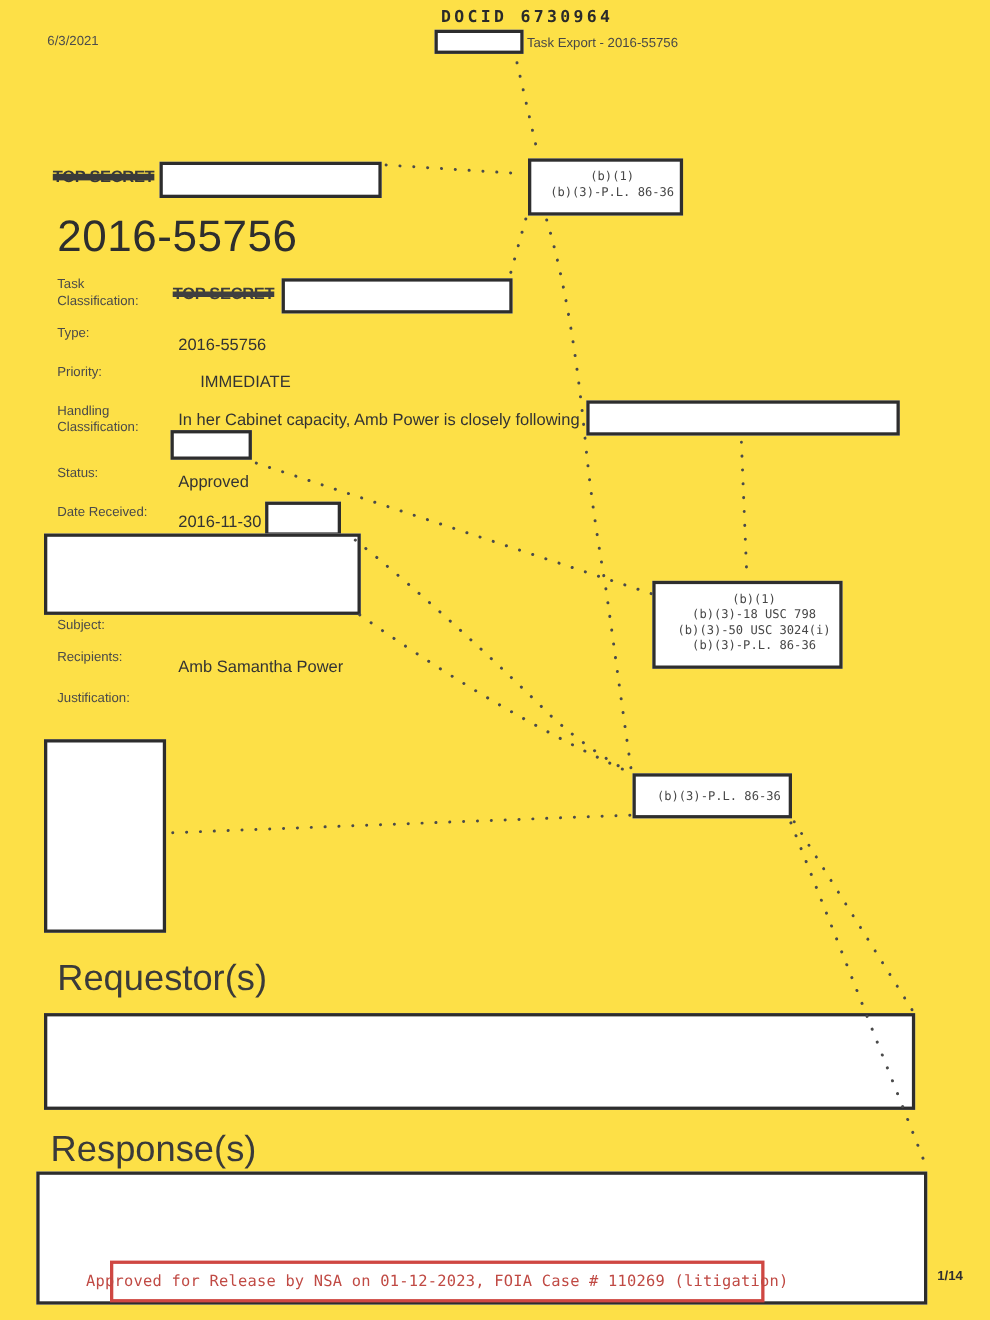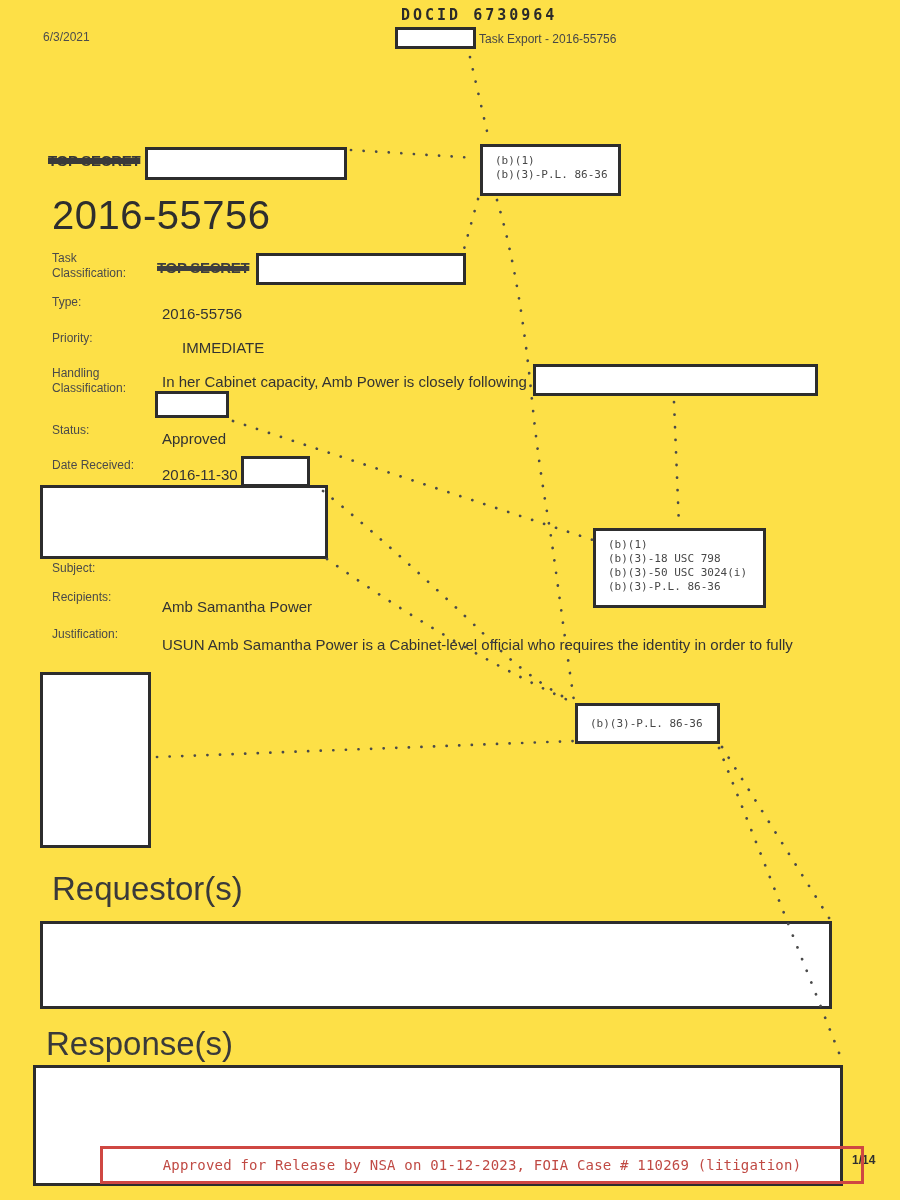--- a/index.html
+++ b/index.html
@@ -20,21 +20,21 @@
   .strike{
     font-size:15px;font-weight:bold;color:#3d3d3d;letter-spacing:-0.3px;
     text-decoration:line-through;text-decoration-thickness:5px;text-decoration-color:#3f3f3f;
   }
   .task-heading{font-size:40px;color:#2e2e2e;letter-spacing:0.5px;}
   .field-label{font-size:12px;color:#4a4a4a;line-height:15px;width:98px;}
   .field-value{font-size:15px;color:#333;}
   .code-box{
     background:#fff;border:3px solid #2e2e2e;box-sizing:border-box;z-index:2;
     font-family:"DejaVu Sans Mono","Liberation Mono",monospace;
-    font-size:11px;color:#474747;line-height:14px;padding:7px 0 0 12px;
+    font-size:11px;color:#474747;line-height:14px;padding:7px 0 0 12px;text-align:center;
   }
   .code-box div{white-space:nowrap;}
   .section-heading{font-size:33px;color:#3a3a3a;}
   .big-box{background:#fff;border:3px solid #2d2d2d;box-sizing:border-box;z-index:1;}
   .stamp-box{
     border:3px solid #cf4742;box-sizing:border-box;z-index:3;
     display:flex;align-items:center;justify-content:center;
   }
   .stamp-text{
     font-family:"DejaVu Sans Mono","Liberation Mono",monospace;
@@ -92,35 +92,34 @@
     <div>(b)(1)</div>
     <div>(b)(3)-18 USC 798</div>
     <div>(b)(3)-50 USC 3024(i)</div>
     <div>(b)(3)-P.L. 86-36</div>
   </div>
 
   <div class="abs field-label" style="left:52px;top:590px;">Recipients:</div>
   <div class="abs field-value" style="left:162px;top:598px;">Amb Samantha Power</div>
 
   <div class="abs field-label" style="left:52px;top:627px;">Justification:</div>
-  <div class="abs field-value" style="left:162px;top:633px;line-height:23px;">USUN Amb Samantha Power is a Cabinet-level official who requires the identity in order to fully</div>
 
   <div class="abs redaction" style="left:40px;top:672px;width:111px;height:176px;"></div>
 
   <div class="abs code-box" style="left:575px;top:703px;width:145px;height:41px;padding-top:11px;">
     <div>(b)(3)-P.L. 86-36</div>
   </div>
 
   <div class="abs section-heading" style="left:52px;top:870px;">Requestor(s)</div>
   <div class="abs big-box" style="left:40px;top:921px;width:792px;height:88px;"></div>
 
   <div class="abs section-heading" style="left:46px;top:1025px;">Response(s)</div>
   <div class="abs big-box" style="left:33px;top:1065px;width:810px;height:121px;"></div>
 
-  <div class="abs stamp-box" style="left:100px;top:1146px;width:764px;height:38px;">
+  <div class="abs stamp-box" style="left:100px;top:1146px;width:595px;height:38px;">
     <span class="stamp-text">Approved for Release by NSA on 01-12-2023, FOIA Case # 110269 (litigation)</span>
   </div>
 
   <div class="abs page-num" style="left:852px;top:1153px;">1/14</div>
 
   <svg class="leaders" width="900" height="1200" viewBox="0 0 900 1200">
     <g stroke="#4a4a4a" stroke-width="2.7" fill="none" stroke-linecap="round" stroke-dasharray="0.1 12.5">
       <path d="M470,57 L489,140"></path>
       <path d="M351,150 L476,158"></path>
       <path d="M478,199 L464,249"></path>

